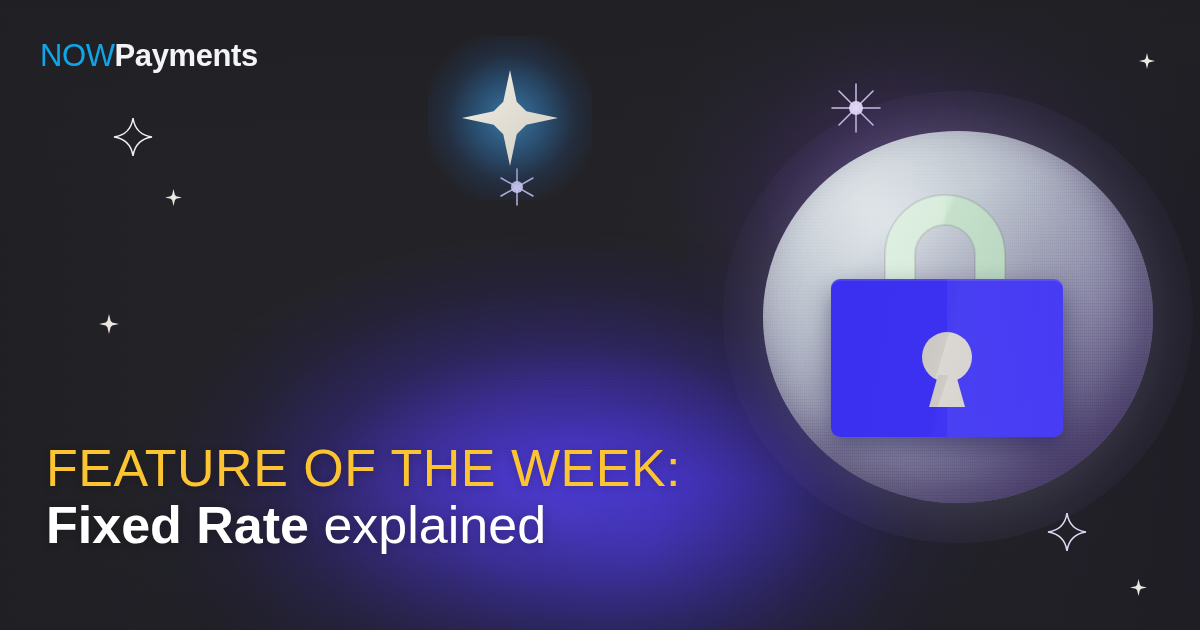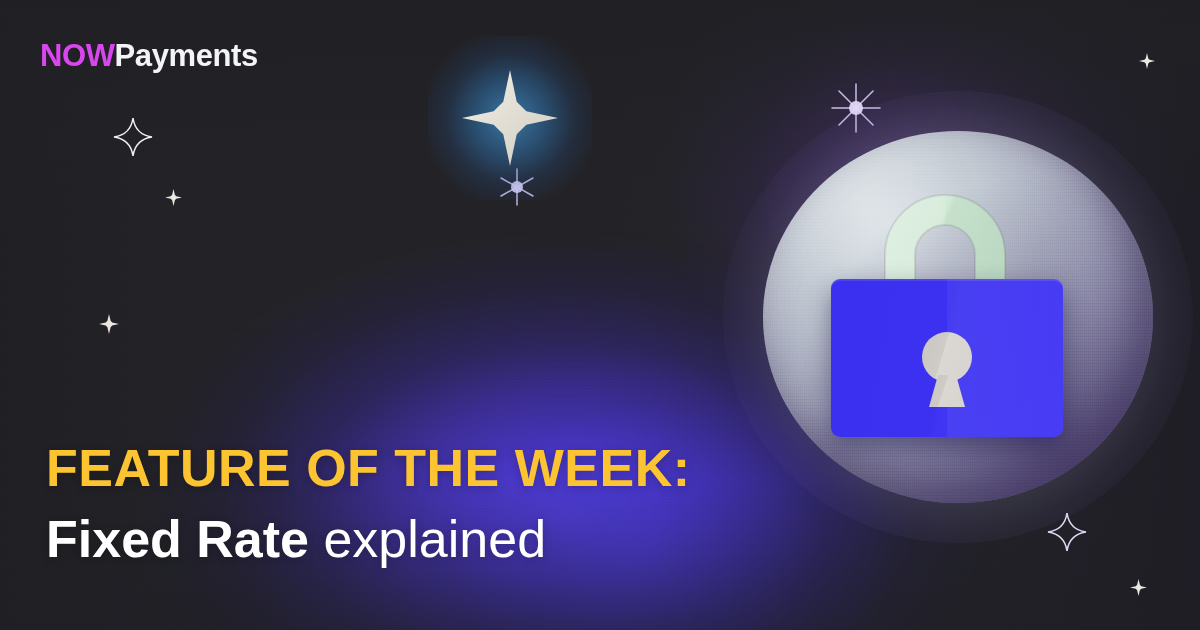--- a/index.html
+++ b/index.html
@@ -87,35 +87,34 @@
 
   
   .logo {
     position:absolute; left:40px; top:40px;
     font-size:31px;
     letter-spacing:-0.4px;
     line-height:1;
     white-space:nowrap;
     z-index:40;
   }
-  .logo .now { color:#d946ef; font-weight:700; }
+  .logo .now { color:#0ea5e9; font-weight:400; }
   .logo .pay { color:#f3f4f7; font-weight:700; }
 
   
   .headline { position:absolute; left:46px; top:440px; z-index:40; }
   .line1 {
     font-size:52px;
-    font-weight:700;
+    font-weight:400;
     color:#fdc431;
     letter-spacing:0.5px;
     line-height:1.08;
     white-space:nowrap;
   }
   .line2 {
-    margin-top:14px;
     font-size:52px;
     line-height:1.12;
     white-space:nowrap;
     color:#ffffff;
   }
   .line2 .strong { font-weight:700; }
   .line2 .light  { font-weight:400; }
 
   
   .star { position:absolute; z-index:22; }

